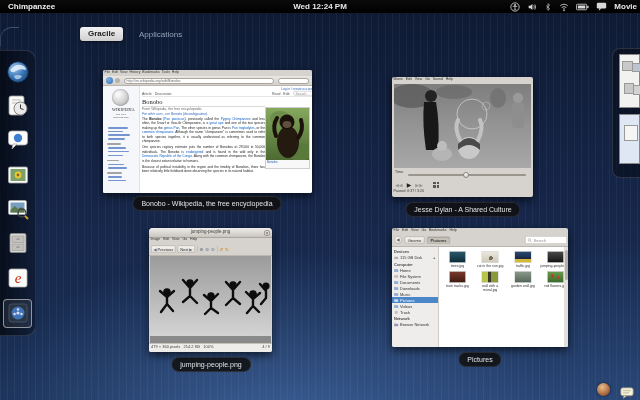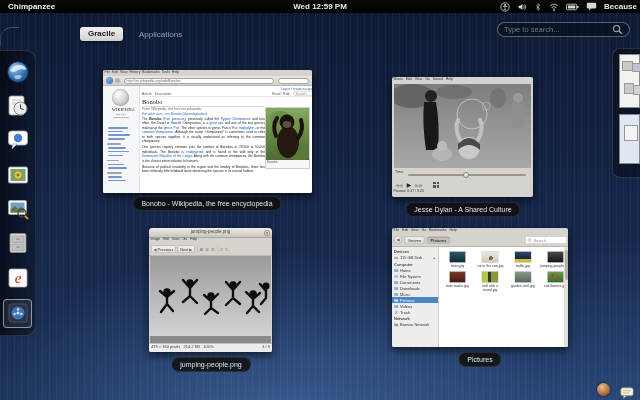--- a/index.html
+++ b/index.html
@@ -157,21 +157,21 @@
 <body>
 
 <div id="screen">
 
   <div id="overview" class="ab">
     <div id="corner" class="ab"></div>
   </div>
 
   <div id="topbar" class="ab">
     <div id="activities" class="ab">Chimpanzee</div>
-    <div id="clock" class="ab">Wed 12:59 PM</div>
+    <div id="clock" class="ab">Wed 12:24 PM</div>
     <div id="status-area" class="ab">
       <span>
           <svg width="10" height="10" viewBox="0 0 12 12">
             <circle cx="6" cy="6" r="5" fill="none" stroke="#d8d8d8" stroke-width="1"></circle>
             <circle cx="6" cy="3.6" r="1.1" fill="#d8d8d8"></circle>
             <path d="M3.2 5.3 L8.8 5.3 M6 5.3 L6 8.1 M6 8.1 L4.4 10 M6 8.1 L7.6 10" stroke="#d8d8d8" stroke-width=".9" fill="none"></path>
           </svg>
         </span>
       <span>
           <svg width="10" height="10" viewBox="0 0 12 12">
@@ -196,34 +196,27 @@
             <rect x="2" y="2.4" width="8" height="3.2" fill="#d8d8d8"></rect>
             <rect x="12" y="2.8" width="1.5" height="2.4" fill="#d8d8d8"></rect>
           </svg>
         </span>
       <span>
           <svg width="11" height="9" viewBox="0 0 12 10">
             <rect x="0.8" y="0.8" width="10.4" height="6.4" rx="1.5" fill="#d8d8d8"></rect>
             <path d="M3.5 7 L3 9.6 L6 7Z" fill="#d8d8d8"></path>
           </svg>
         </span>
-      <span id="user-label">Because</span>
+      <span id="user-label">Movie</span>
     </div>
   </div>
 
   <div id="tab-windows" class="ab tab">Gracile</div>
   <div id="tab-applications" class="ab tab">Applications</div>
 
-  <div id="searchbox" class="ab">
-    <input type="text" placeholder="Type to search..." style="">
-    <span><svg width="11" height="11" viewBox="0 0 12 12">
-          <circle cx="5" cy="5" r="3.4" fill="none" stroke="#9aa7b8" stroke-width="1.2"></circle>
-          <line x1="7.6" y1="7.6" x2="10.6" y2="10.6" stroke="#9aa7b8" stroke-width="1.4"></line>
-        </svg></span>
-  </div>
 
   <div id="dash" class="ab">
     <div class="dash-item">
         <span>
           <svg width="24" height="24" viewBox="0 0 24 24">
             <defs>
               <radialGradient id="gB" cx="35%" cy="30%" r="80%">
                 <stop offset="0" stop-color="#9fc6ee"></stop>
                 <stop offset=".55" stop-color="#3b78b8"></stop>
                 <stop offset="1" stop-color="#1c4a80"></stop>

